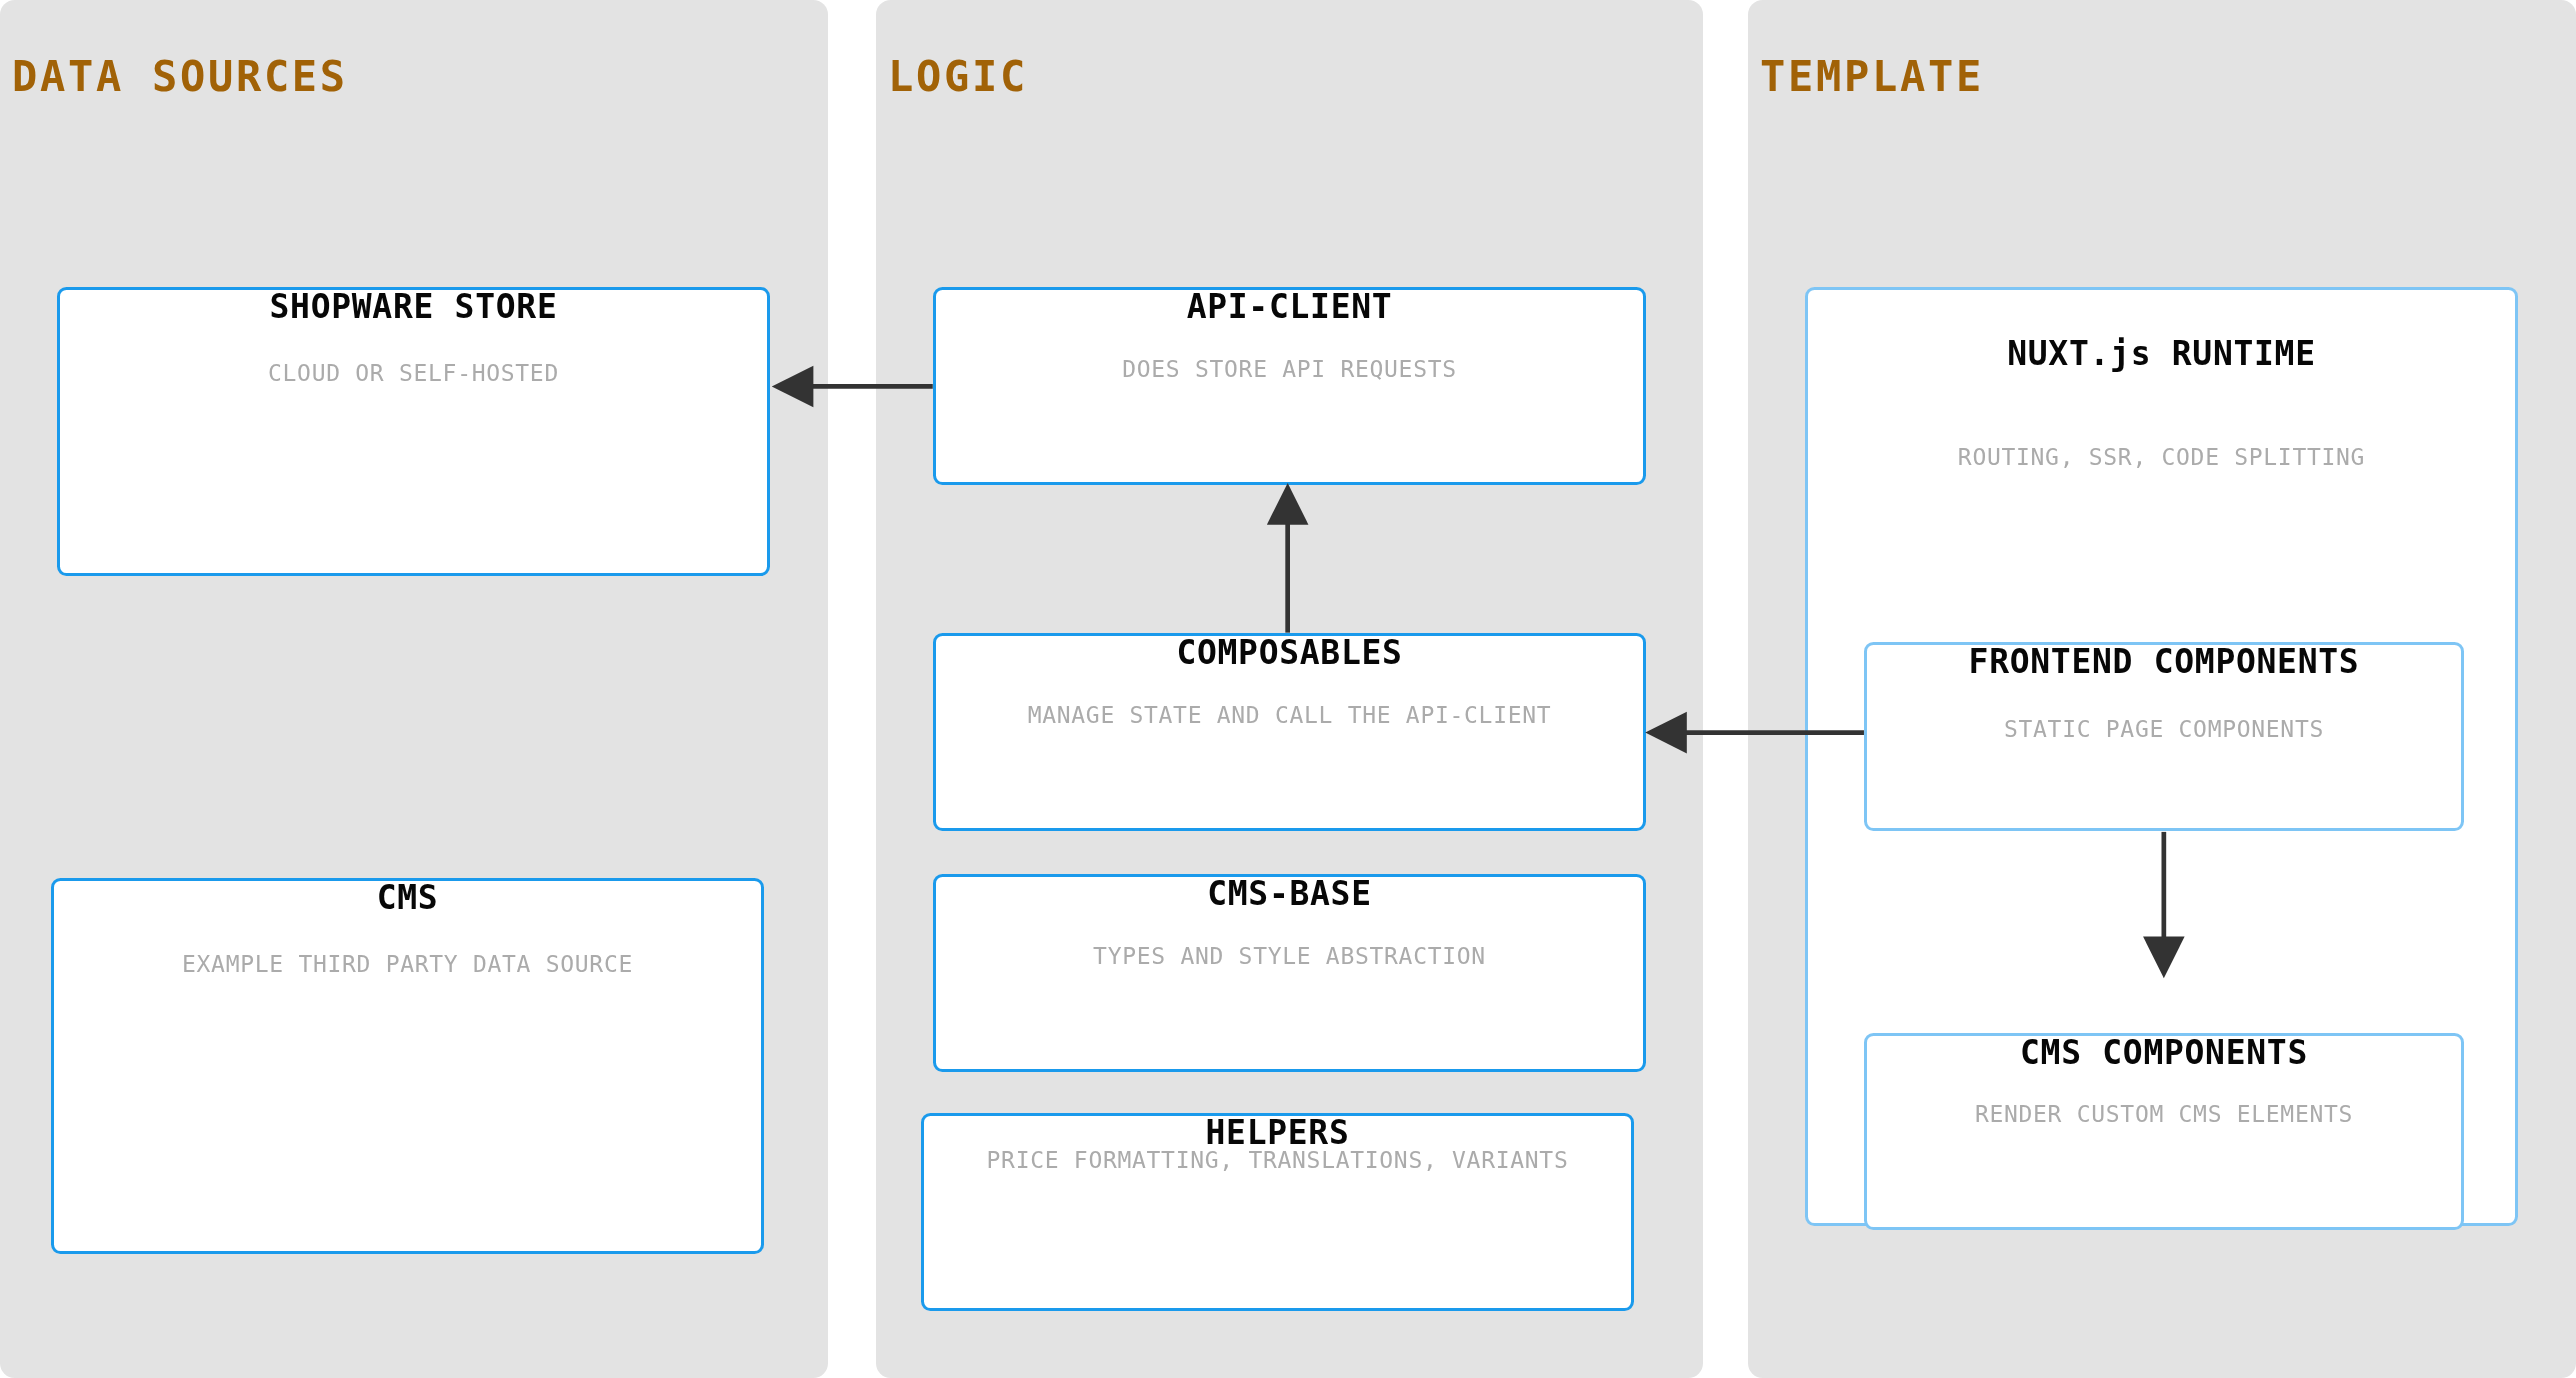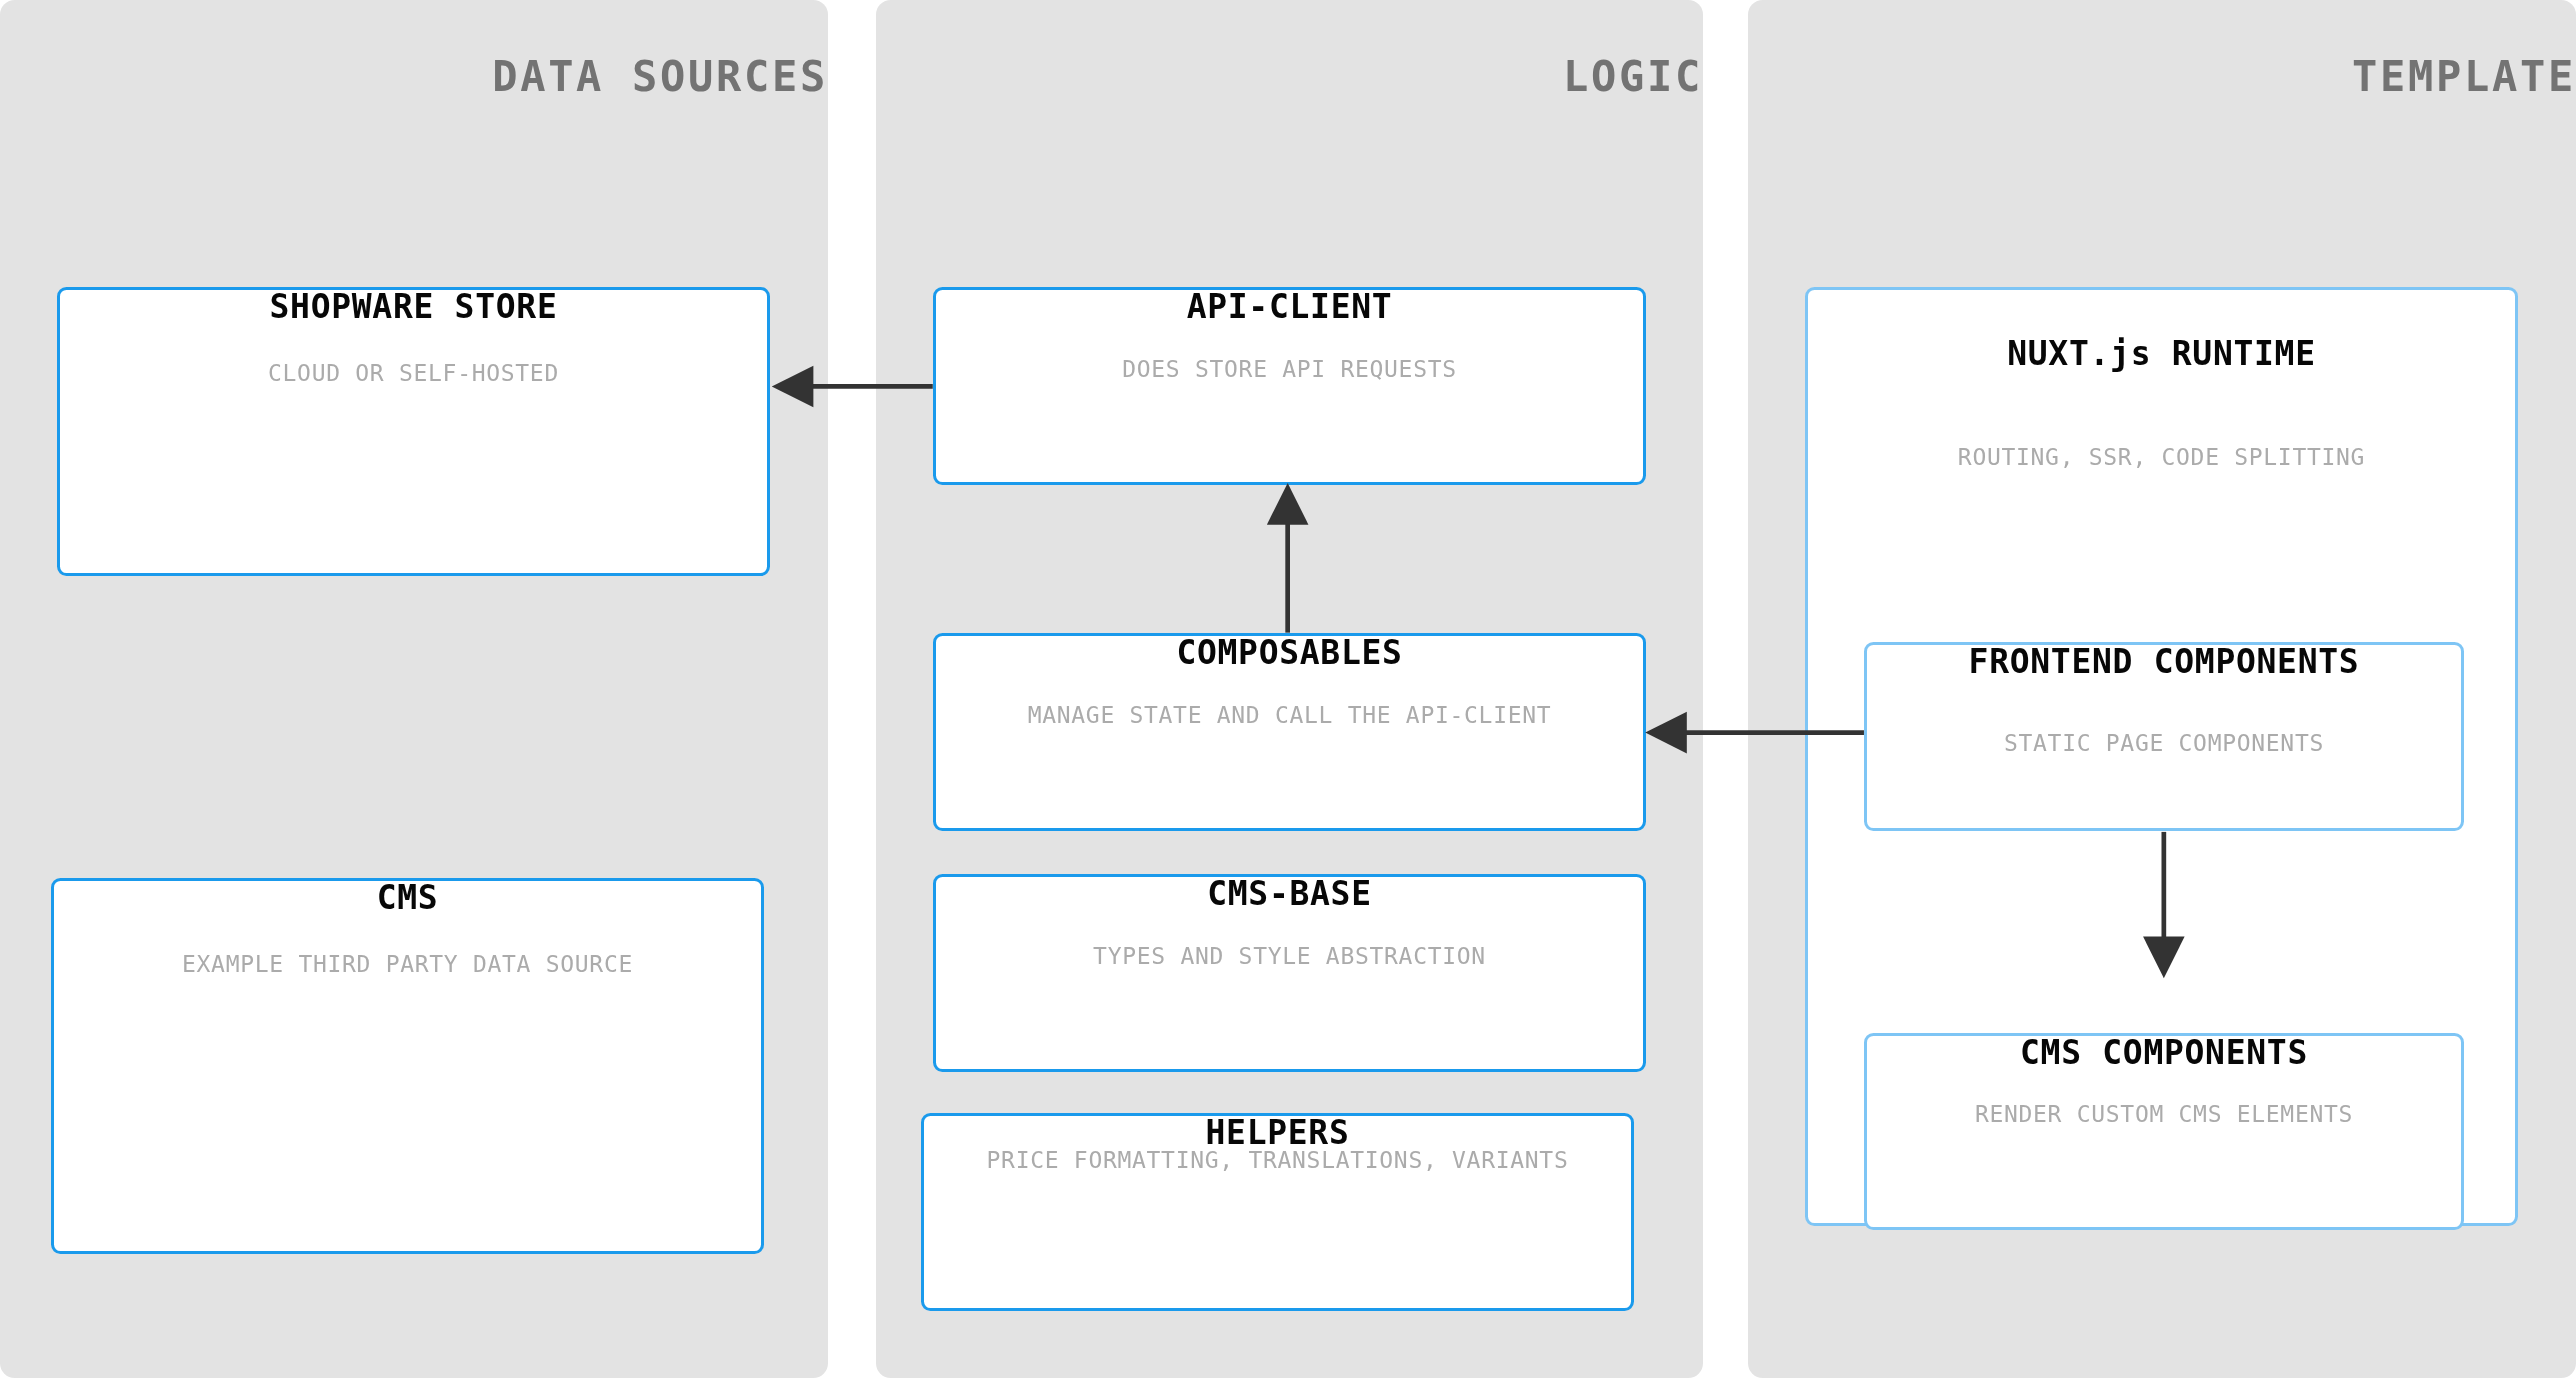--- a/index.html
+++ b/index.html
@@ -30,27 +30,28 @@
   }
   #panel-data   { left: 0px;    width: 828px; height: 1378px; }
   #panel-logic  { left: 876px; width: 827px; height: 1378px; }
   #panel-tpl    { left: 1748px; width: 828px; height: 1378px; }
 
   .panel-title {
     position: absolute;
     top: 52px;
     left: 0;
     width: 100%;
-    text-align: right;
+    text-align: left;
     font-family: "DejaVu Sans Mono", "Liberation Mono", monospace;
     font-size: 42px;
     font-weight: 700;
     letter-spacing: 2.7px;
-    color: #737373;
+    color: #a16207;
     white-space: nowrap;
+    padding-left: 12px;
   }
 
   
   .card {
     position: absolute;
     background: #ffffff;
     border: 3.4px solid #1a9aec;
     border-radius: 9.4px;
     box-sizing: border-box;
     display: flex;
@@ -154,21 +155,21 @@
     <div class="sub" style="">PRICE FORMATTING, TRANSLATIONS, VARIANTS</div>
   </div>
 
   <div class="card light container" style="left:1805px; top:287px; width:713px; height:939px;">
     <div class="ttl">NUXT.js RUNTIME</div>
     <div class="sub">ROUTING, SSR, CODE SPLITTING</div>
   </div>
 
   <div class="card light" style="left:1864px; top:642px; width:600px; height:189px;">
     <div class="ttl">FRONTEND COMPONENTS</div>
-    <div class="sub" style="margin-top:54px;">STATIC PAGE COMPONENTS</div>
+    <div class="sub" style="margin-top:40px;">STATIC PAGE COMPONENTS</div>
   </div>
 
   <div class="card light" style="left:1864px; top:996px; width:600px; height:197px;margin-top:37px;">
     <div class="ttl">CMS COMPONENTS</div>
     <div class="sub" style="margin-top:34px;">RENDER CUSTOM CMS ELEMENTS</div>
   </div>
 
   <svg id="arrows" viewBox="0 0 3839 2054">
 
     <g>

